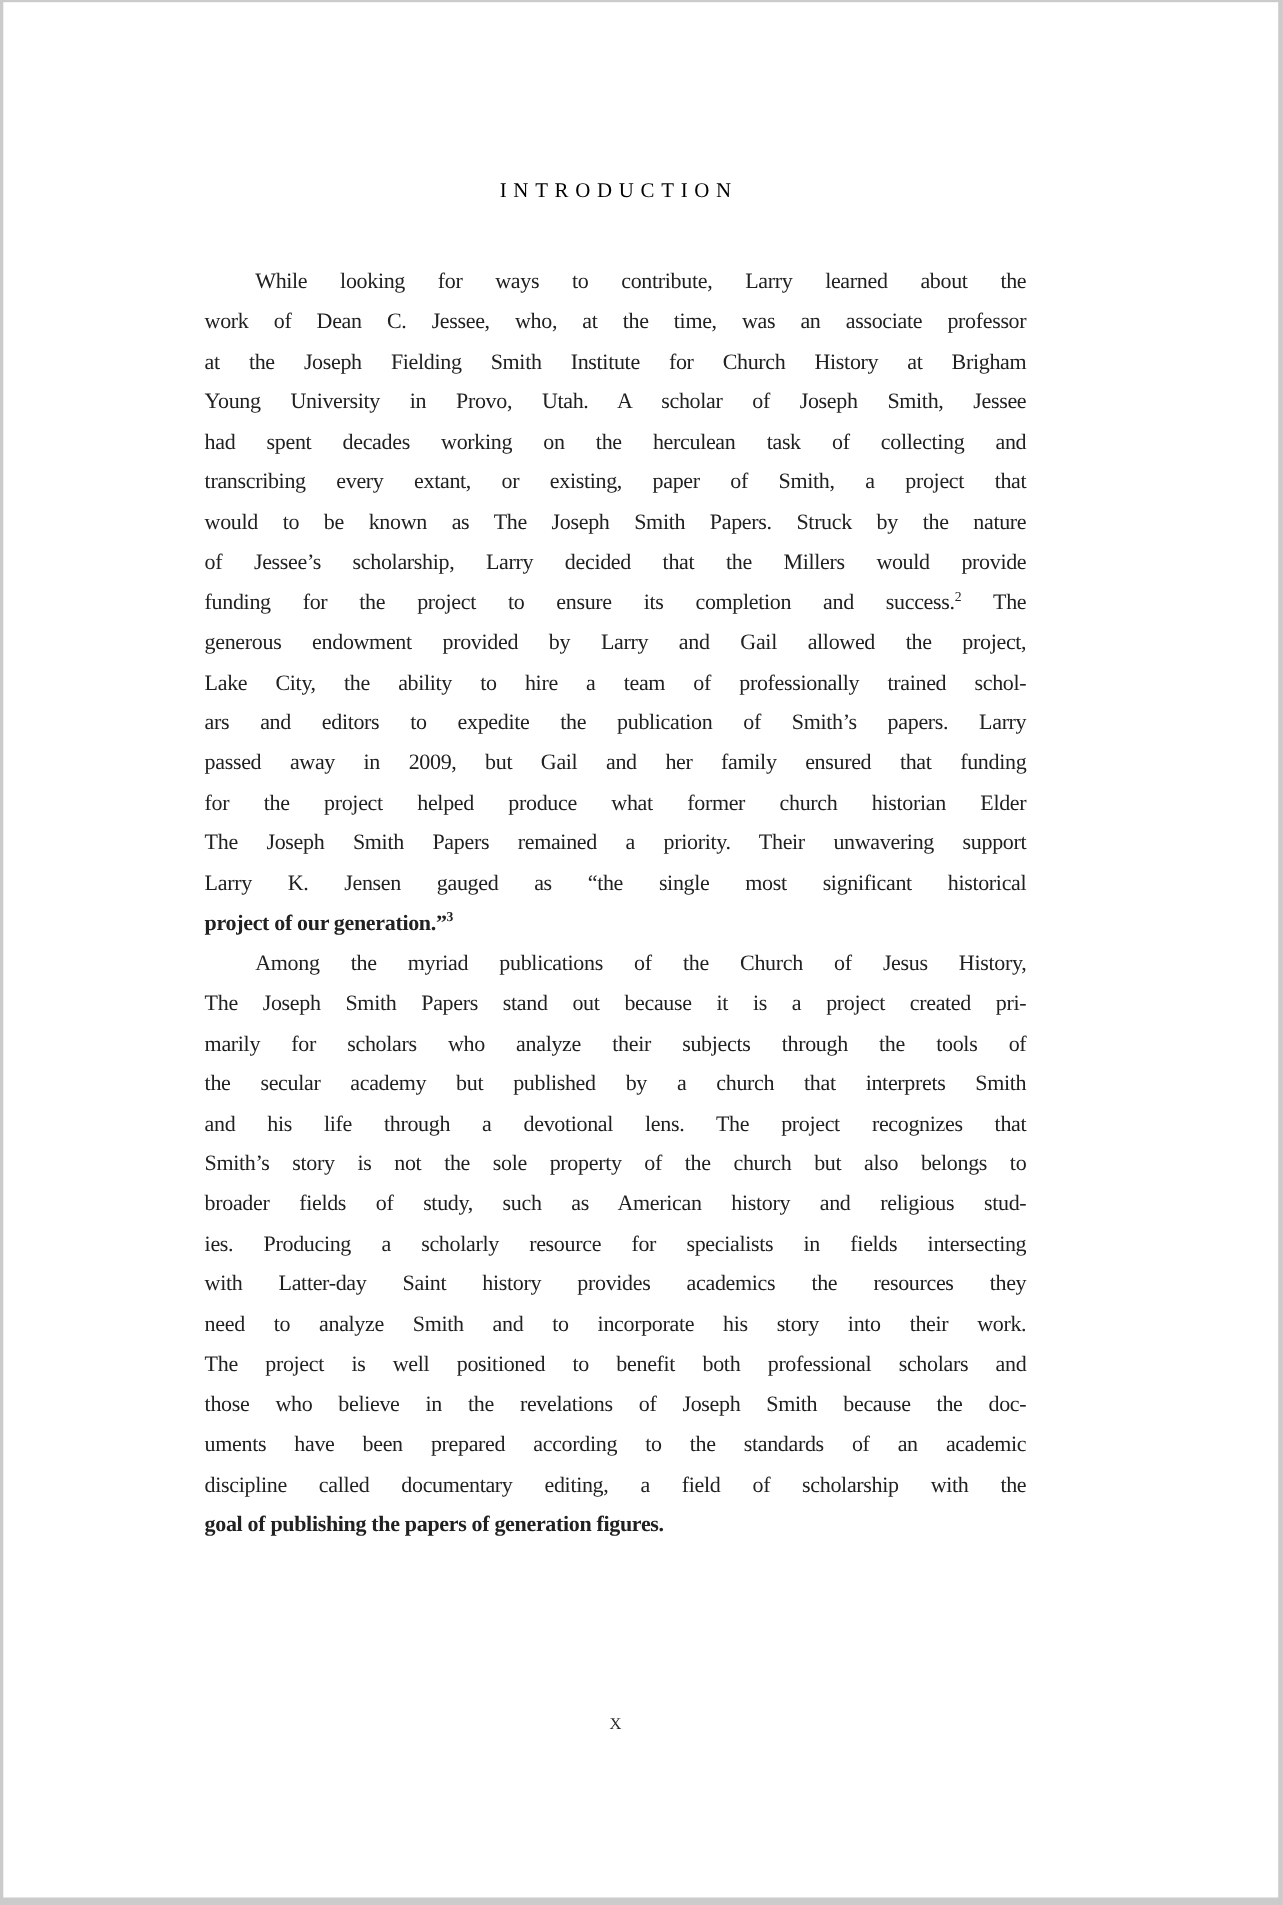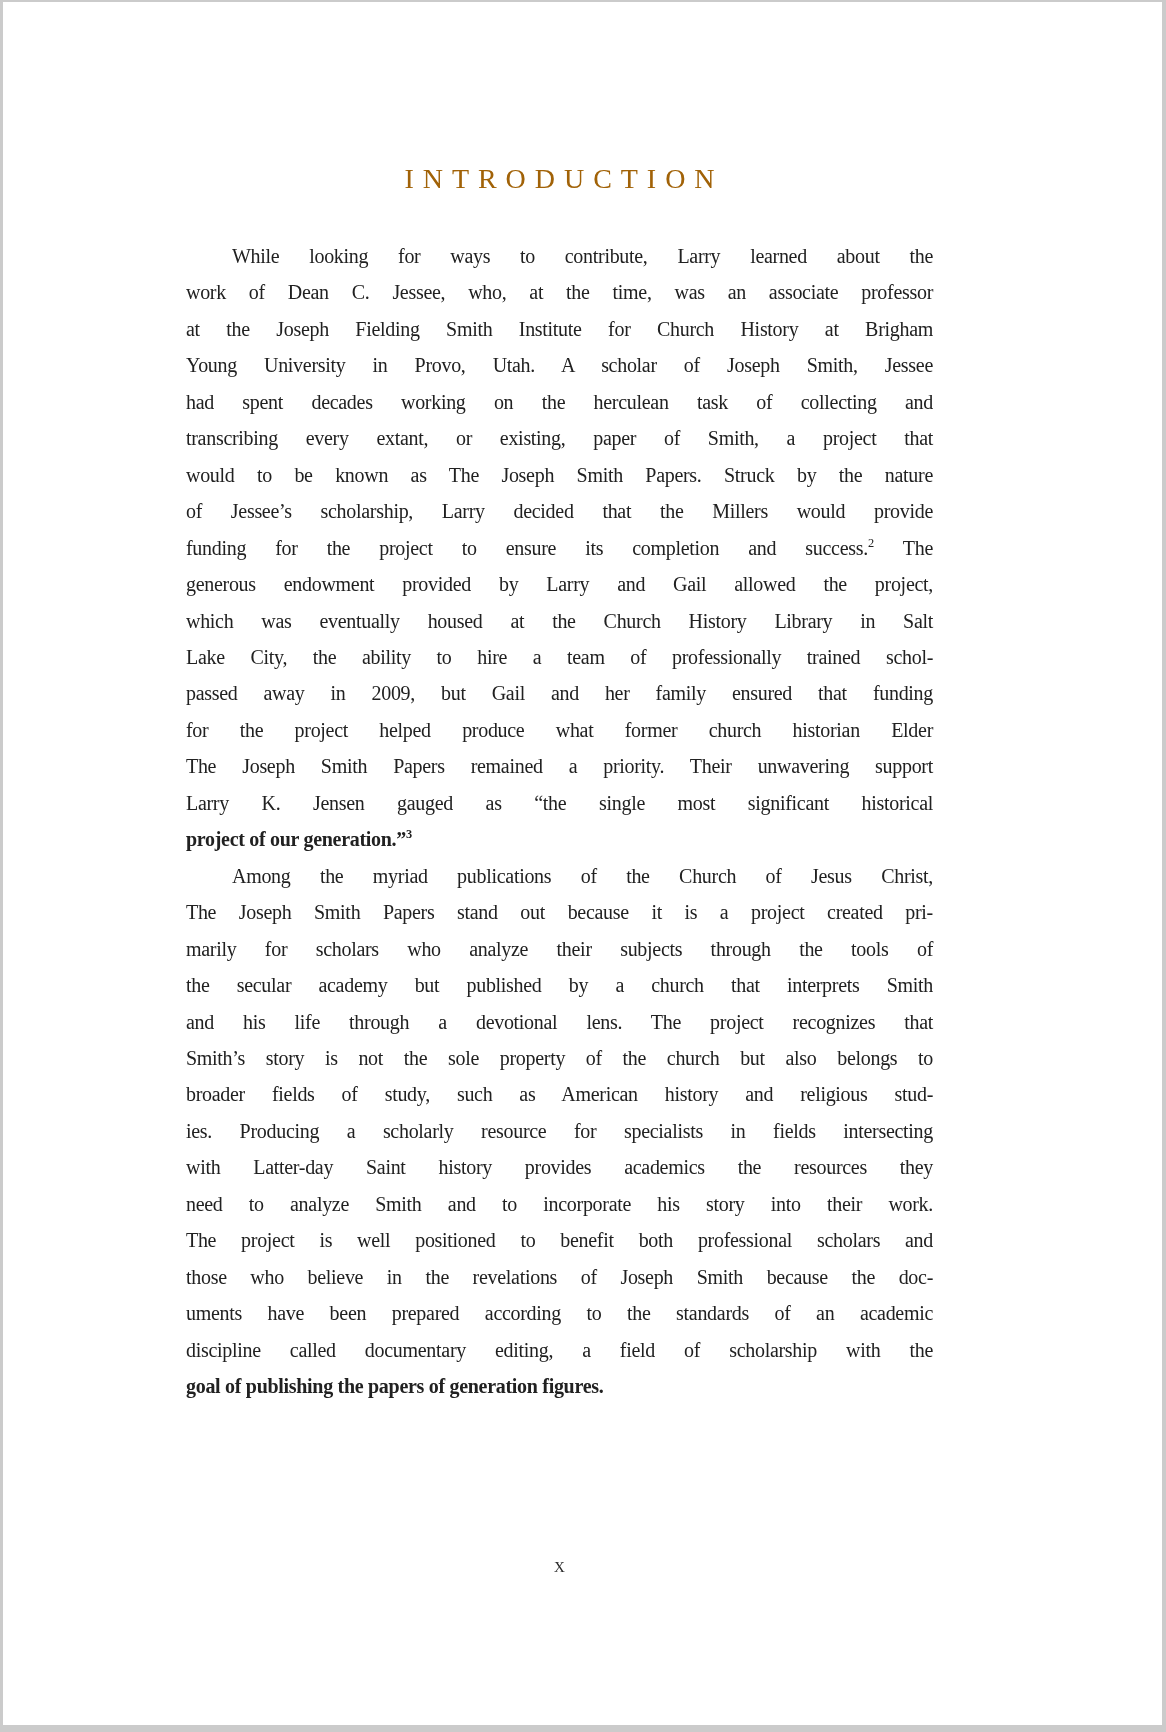--- a/index.html
+++ b/index.html
@@ -23,24 +23,24 @@
     bottom: 7px;
     background: #ffffff;
     color: #222222;
   }
   .chapter-title {
     position: absolute;
     left: 183px;
     top: 161px;
     width: 747px;
     text-align: center;
-    font-size: 28px;
+    font-size: 19px;
     letter-spacing: 0.32em;
     text-indent: 0.32em; 
-    color: #a16207;
+    color: #000000;
   }
   .body-text {
     position: absolute;
     left: 183px;
     top: 236px;
     width: 747px;
     font-size: 20px;
     line-height: 36.45px;
     letter-spacing: -0.3px;
     color: #212121;
@@ -87,28 +87,28 @@
         <div class="line indent"><span>While looking for ways to contribute, Larry learned about the</span></div>
         <div class="line"><span>work of Dean C. Jessee, who, at the time, was an associate professor</span></div>
         <div class="line"><span>at the Joseph Fielding Smith Institute for Church History at Brigham</span></div>
         <div class="line"><span>Young University in Provo, Utah. A scholar of Joseph Smith, Jessee</span></div>
         <div class="line"><span>had spent decades working on the herculean task of collecting and</span></div>
         <div class="line"><span>transcribing every extant, or existing, paper of Smith, a project that</span></div>
         <div class="line"><span>would to be known as </span><span class="italic">The Joseph Smith Papers</span><span>. Struck by the nature</span></div>
         <div class="line"><span>of Jessee’s scholarship, Larry decided that the Millers would provide</span></div>
         <div class="line"><span>funding for the project to ensure its completion and success.</span><span class="sup">2</span><span> The</span></div>
         <div class="line"><span>generous endowment provided by Larry and Gail allowed the project,</span></div>
-        <div class="line"><span>which was eventually housed at the Church History Library in Salt</span></div>
         <div class="line"><span>Lake City, the ability to hire a team of professionally trained schol-</span></div>
+        <div class="line"><span>ars and editors to expedite the publication of Smith’s papers. Larry</span></div>
         <div class="line"><span>passed away in 2009, but Gail and her family ensured that funding</span></div>
         <div class="line"><span>for the project helped produce what former church historian Elder</span></div>
         <div class="line"><span class="italic">The Joseph Smith Papers</span><span> remained a priority. Their unwavering support</span></div>
         <div class="line"><span>Larry K. Jensen gauged as “the single most significant historical</span></div>
         <div class="line last"><span>project of our generation.”</span><span class="sup">3</span></div>
-        <div class="line indent"><span>Among the myriad publications of the Church of Jesus Christ,</span></div>
+        <div class="line indent"><span>Among the myriad publications of the Church of Jesus History,</span></div>
         <div class="line"><span class="italic">The Joseph Smith Papers</span><span> stand out because it is a project created pri-</span></div>
         <div class="line"><span>marily for scholars who analyze their subjects through the tools of</span></div>
         <div class="line"><span>the secular academy but published by a church that interprets Smith</span></div>
         <div class="line"><span>and his life through a devotional lens. The project recognizes that</span></div>
         <div class="line"><span>Smith’s story is not the sole property of the church but also belongs to</span></div>
         <div class="line"><span>broader fields of study, such as American history and religious stud-</span></div>
         <div class="line"><span>ies. Producing a scholarly resource for specialists in fields intersecting</span></div>
         <div class="line"><span>with Latter-day Saint history provides academics the resources they</span></div>
         <div class="line"><span>need to analyze Smith and to incorporate his story into their work.</span></div>
         <div class="line"><span>The project is well positioned to benefit both professional scholars and</span></div>

